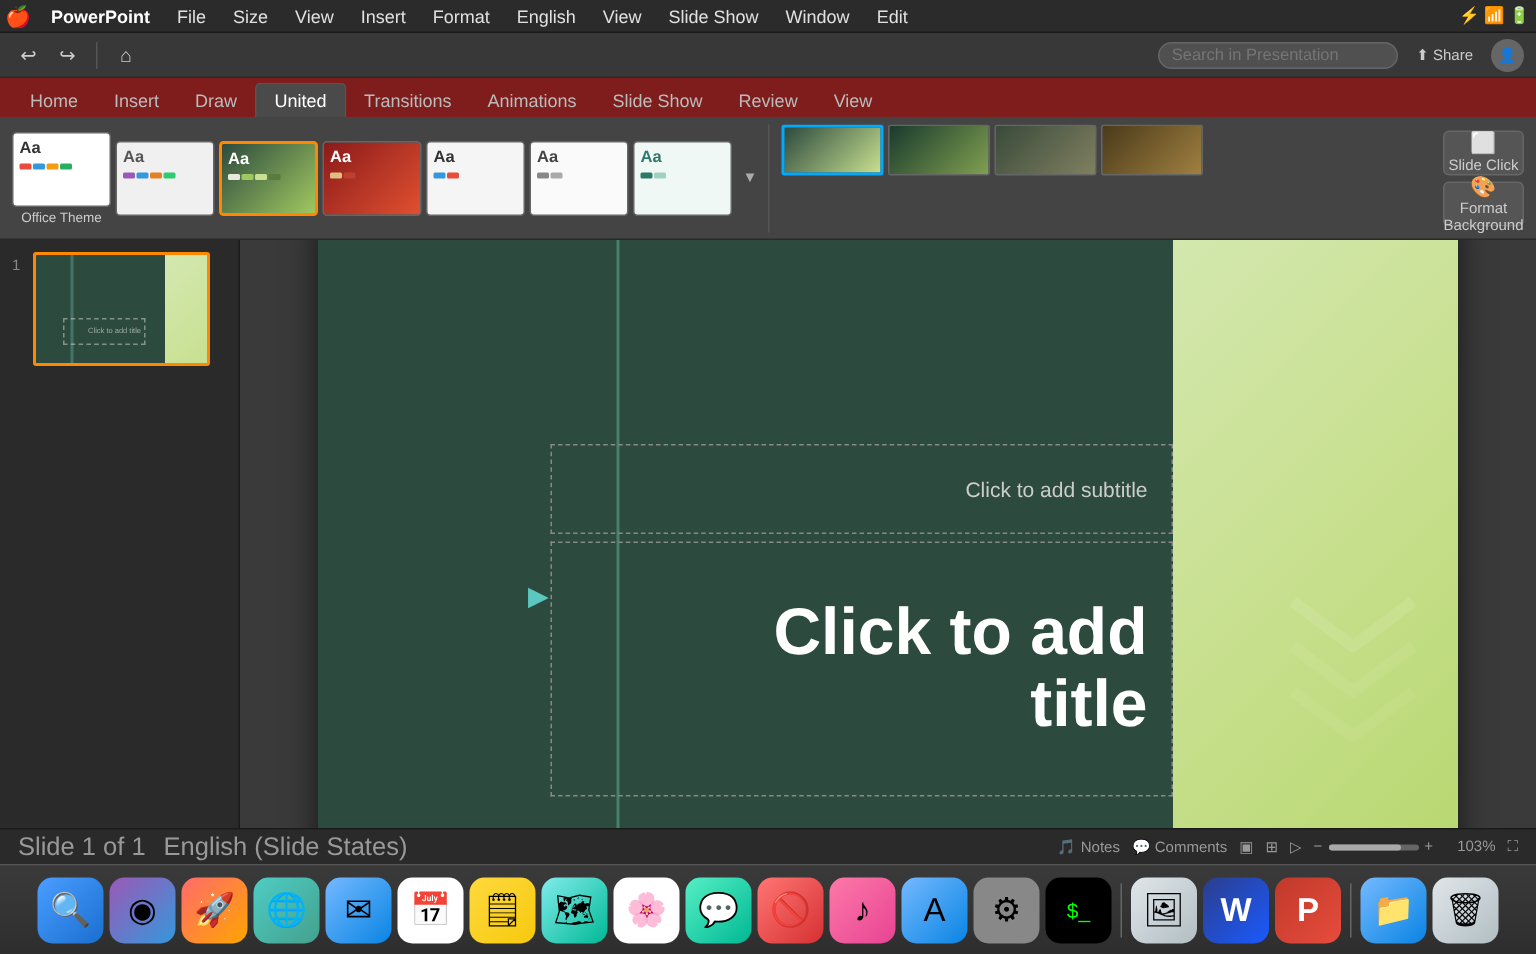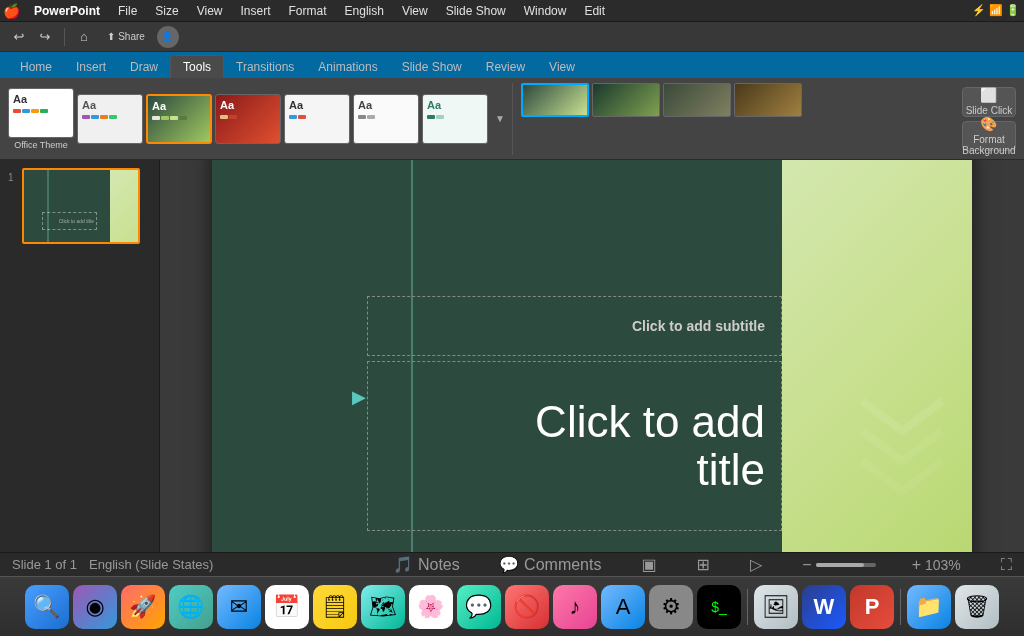--- a/index.html
+++ b/index.html
@@ -80,21 +80,21 @@
       color: #ccc;
       font-size: 10px;
       cursor: pointer;
       padding: 2px 8px;
       border-radius: 3px;
     }
 
     
     .ribbon-tabs {
       height: 26px;
-      background: #0369a1;
+      background: #7f1d1d;
       display: flex;
       align-items: flex-end;
       padding: 0 8px;
     }
     .ribbon-tab {
       padding: 4px 12px;
       font-size: 12px;
       color: #bbb;
       cursor: pointer;
       border-radius: 4px 4px 0 0;
@@ -277,39 +277,38 @@
       border: 1px dashed #888;
       display: flex;
       align-items: center;
       justify-content: flex-end;
       padding: 10px 16px;
       cursor: pointer;
     }
     .title-text {
       color: #fff;
       font-size: 44px;
-      font-weight: 400;
+      font-weight: 700;
       text-align: right;
       line-height: 1.1;
     }
 
     
     .subtitle-box {
       position: absolute;
       left: 155px;
       top: 155px;
       width: 415px;
       height: 60px;
       border: 1px dashed #888;
       display: flex;
       align-items: center;
       justify-content: flex-end;
       padding: 0 16px;
       cursor: pointer;
-      font-weight: bold;
     }
     .subtitle-text {
       color: #ccc;
       font-size: 14px;
       text-align: right;
     }
 
     
     .arrow-marker {
       position: absolute;
@@ -324,53 +323,52 @@
       height: 24px;
       background: #2a2a2a;
       border-top: 1px solid #1a1a1a;
       display: flex;
       align-items: center;
       padding: 0 12px;
       gap: 12px;
     }
     .status-text {
       color: #999;
-      font-size: 13px;
+      font-size: 17px;
     }
     .status-right {
       margin-left: auto;
       display: flex;
       align-items: center;
       gap: 8px;
     }
     .status-icon {
       color: #999;
-      font-size: 16px;
-      cursor: pointer;
-      margin-left: 32px;
+      font-size: 10px;
+      cursor: pointer;
     }
     .zoom-bar {
       display: flex;
       align-items: center;
       gap: 4px;
     }
     .zoom-slider {
       width: 60px;
       height: 4px;
       background: #666;
       border-radius: 2px;
       position: relative;
     }
     .zoom-slider-fill {
       width: 80%;
       height: 100%;
       background: #aaa;
       border-radius: 2px;
     }
-    .zoom-text { color: #999; font-size: 14px; }
+    .zoom-text { color: #999; font-size: 10px; margin-left: 12px; }
 
     
     .dock {
       height: 60px;
       background: linear-gradient(180deg, #3a3a3a 0%, #2e2e2e 100%);
       border-top: 1px solid #555;
       display: flex;
       align-items: center;
       justify-content: center;
       gap: 4px;
@@ -434,29 +432,30 @@
     <div style="margin-left:auto; display:flex; gap:6px; align-items:center;">
       <div style="color:#aaa; font-size:11px;">⚡ 📶 🔋</div>
     </div>
   </div>
 
   <div class="toolbar-row">
     <button class="toolbar-btn">↩</button>
     <button class="toolbar-btn">↪</button>
     <div style="width:1px;height:18px;background:#555;margin:0 4px;"></div>
     <button class="toolbar-btn">⌂</button>
+    <input class="toolbar-search" type="text" placeholder="Search in Presentation" style="">
     <button class="toolbar-share">⬆ Share</button>
     <div style="width:22px;height:22px;background:#666;border-radius:50%;display:flex;align-items:center;justify-content:center;color:#ccc;font-size:10px;cursor:pointer;">👤</div>
   </div>
 
   <div class="ribbon-tabs">
     <div class="ribbon-tab">Home</div>
     <div class="ribbon-tab">Insert</div>
     <div class="ribbon-tab">Draw</div>
-    <div class="ribbon-tab active">Tools</div>
+    <div class="ribbon-tab active">United</div>
     <div class="ribbon-tab">Transitions</div>
     <div class="ribbon-tab">Animations</div>
     <div class="ribbon-tab">Slide Show</div>
     <div class="ribbon-tab">Review</div>
     <div class="ribbon-tab">View</div>
   </div>
 
   <div class="ribbon-content">
 
     <div class="theme-group">

